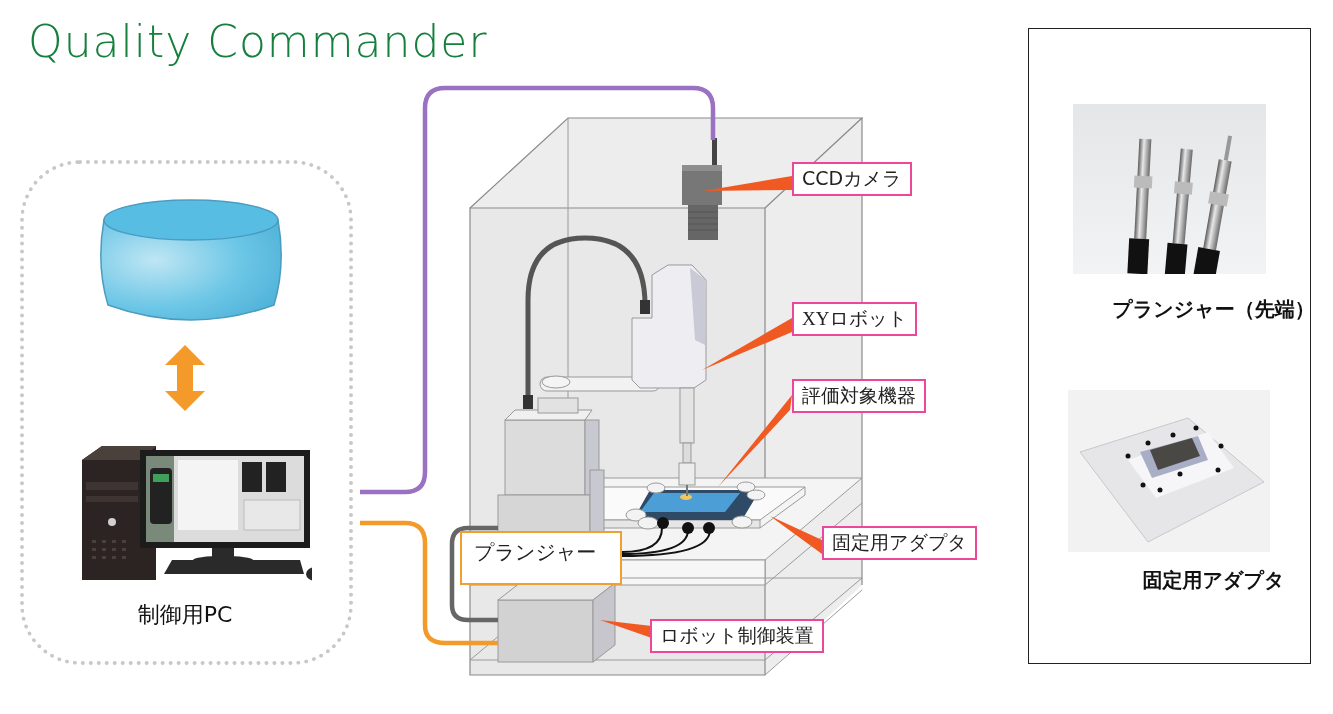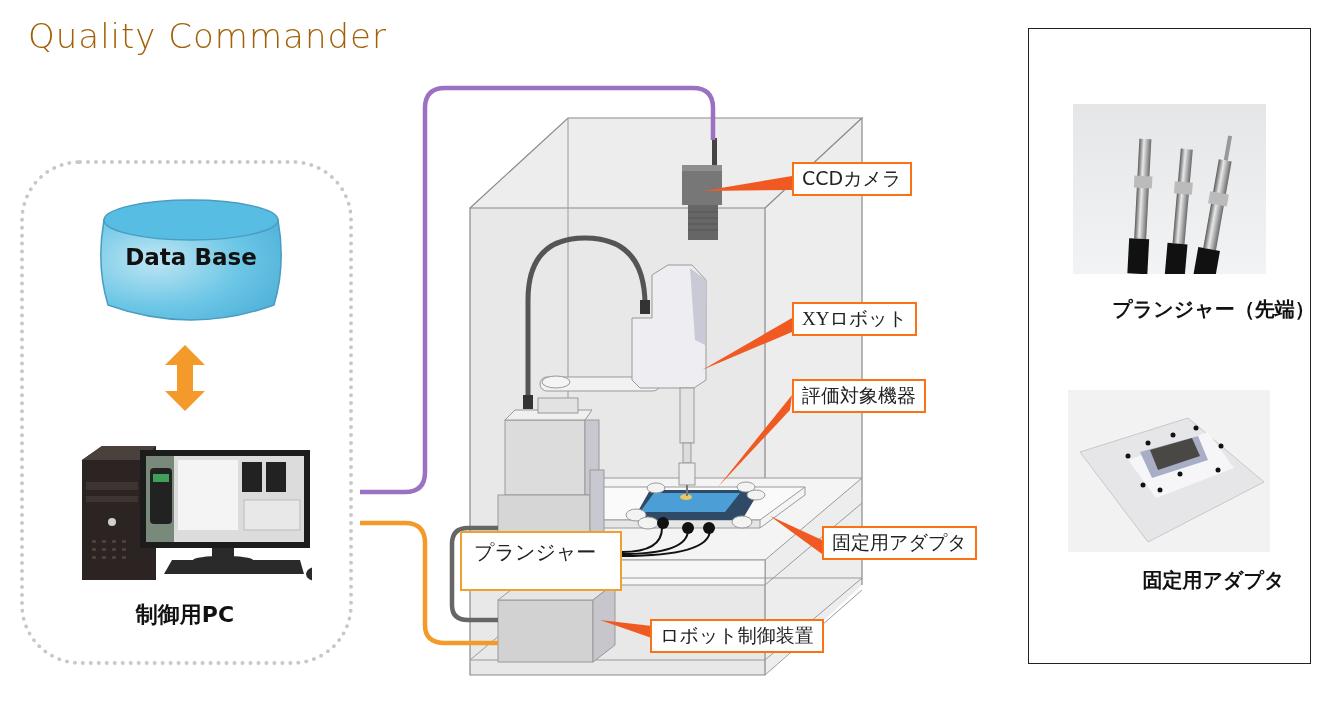--- a/index.html
+++ b/index.html
@@ -1,28 +1,28 @@
 <!DOCTYPE html>
 <html><head>
 <meta charset="utf-8">
 <style>
   html, body { margin:0; padding:0; background:#ffffff; }
   body { width:1333px; height:714px; position:relative; overflow:hidden;
          font-family:"DejaVu Sans", sans-serif; }
-  .brand { position:absolute; left:28px; top:16px; font-size:34px; color:#a16207;
+  .brand { position:absolute; left:28px; top:16px; font-size:44px; color:#15803d;
            font-family:"DejaVu Sans", sans-serif; font-weight:300; letter-spacing:1px; }
   .pc-group { position:absolute; left:20px; top:160px; width:333px; height:505px;
               border:4px dotted #c8c8c8; border-radius:60px; box-sizing:border-box; }
   .db { position:absolute; left:96px; top:195px; width:190px; height:135px; }
   .db-label { position:absolute; left:96px; top:240px; width:190px; text-align:center;
               font-weight:bold; font-size:23px; line-height:34px; color:#111; }
   .pc-label { position:absolute; left:100px; top:600px; width:170px; text-align:center;
-              font-weight:bold; font-size:22px; color:#111; }
+              font-weight:normal; font-size:22px; color:#111; }
   .diagram { position:absolute; left:0; top:0; }
-  .callout { position:absolute; background:#fff; border:2px solid #f97316;
+  .callout { position:absolute; background:#fff; border:2px solid #ec4899;
              font-size:19px; color:#222; padding:2px 8px; white-space:nowrap;
              box-sizing:border-box; }
   .callout.orange { border-color:#f0a030; }
   .side-panel { position:absolute; left:1028px; top:28px; width:283px; height:636px;
                 border:1.5px solid #222; box-sizing:border-box; background:#fff; }
   .photo { position:absolute; }
   .photo-caption { position:absolute; font-weight:bold; font-size:20px; color:#111;
                    text-align:center; white-space:nowrap;padding-left:44px; }
 </style>
 </head>
@@ -37,21 +37,20 @@
     <radialGradient id="dbg" cx="0.3" cy="0.4" r="0.8">
       <stop offset="0" stop-color="#bfe6f4"></stop>
       <stop offset="0.6" stop-color="#6cc6e6"></stop>
       <stop offset="1" stop-color="#4fb2d8"></stop>
     </radialGradient>
   </defs>
   <path d="M8 25 Q0 70 12 110 Q95 140 178 110 Q190 70 182 25 Z" fill="url(#dbg)" stroke="#4a9cc0" stroke-width="1.5"></path>
   <ellipse cx="95" cy="25" rx="87" ry="20" fill="#58bde2" stroke="#4a9cc0" stroke-width="1.5"></ellipse>
 </svg>
 <div class="db-label">
-  <div>Data Base</div>
 </div>
 
 <svg style="position:absolute;left:163px;top:345px;" width="44" height="66">
   <polygon points="22,0 42,20 30,20 30,46 42,46 22,66 2,46 14,46 14,20 2,20" fill="#f39a2a"></polygon>
 </svg>
 
 <svg style="position:absolute;left:72px;top:440px;" width="240" height="150">
 
   <polygon points="10,20 30,6 84,6 84,140 10,140" fill="#2b2422"></polygon>
   <polygon points="30,6 84,6 70,20 10,20" fill="#4a403c"></polygon>
@@ -192,21 +191,21 @@
     <polygon points="718,487 792,395 790,410"></polygon>
     <polygon points="770,516 822,540 822,554"></polygon>
     <polygon points="600,620 669,628 669,644"></polygon>
   </g>
 </svg>
 
 <div class="callout" style="left:792px;top:162px;">CCDカメラ</div>
 <div class="callout" style="left:792px;top:302px;font-family:Liberation Serif, serif;">XYロボット</div>
 <div class="callout" style="left:792px;top:379px;text-align:right;">評価対象機器</div>
 <div class="callout" style="left:822px;top:526px;">固定用アダプタ</div>
-<div class="callout orange" style="left:460px;top:531px;width:162px;height:60px;padding:6px 12px;font-size:20px;">プランジャー</div>
+<div class="callout orange" style="left:460px;top:531px;width:162px;height:54px;padding:6px 12px;font-size:20px;">プランジャー</div>
 <div class="callout" style="left:650px;top:619px;">ロボット制御装置</div>
 
 <div class="side-panel"></div>
 
 <svg class="photo" style="left:1073px;top:104px;" width="193" height="170">
   <defs>
     <linearGradient id="pbg" x1="0" y1="0" x2="0" y2="1">
       <stop offset="0" stop-color="#e4e6e8"></stop>
         <stop offset="1" stop-color="#f2f3f5"></stop>
     </linearGradient>

